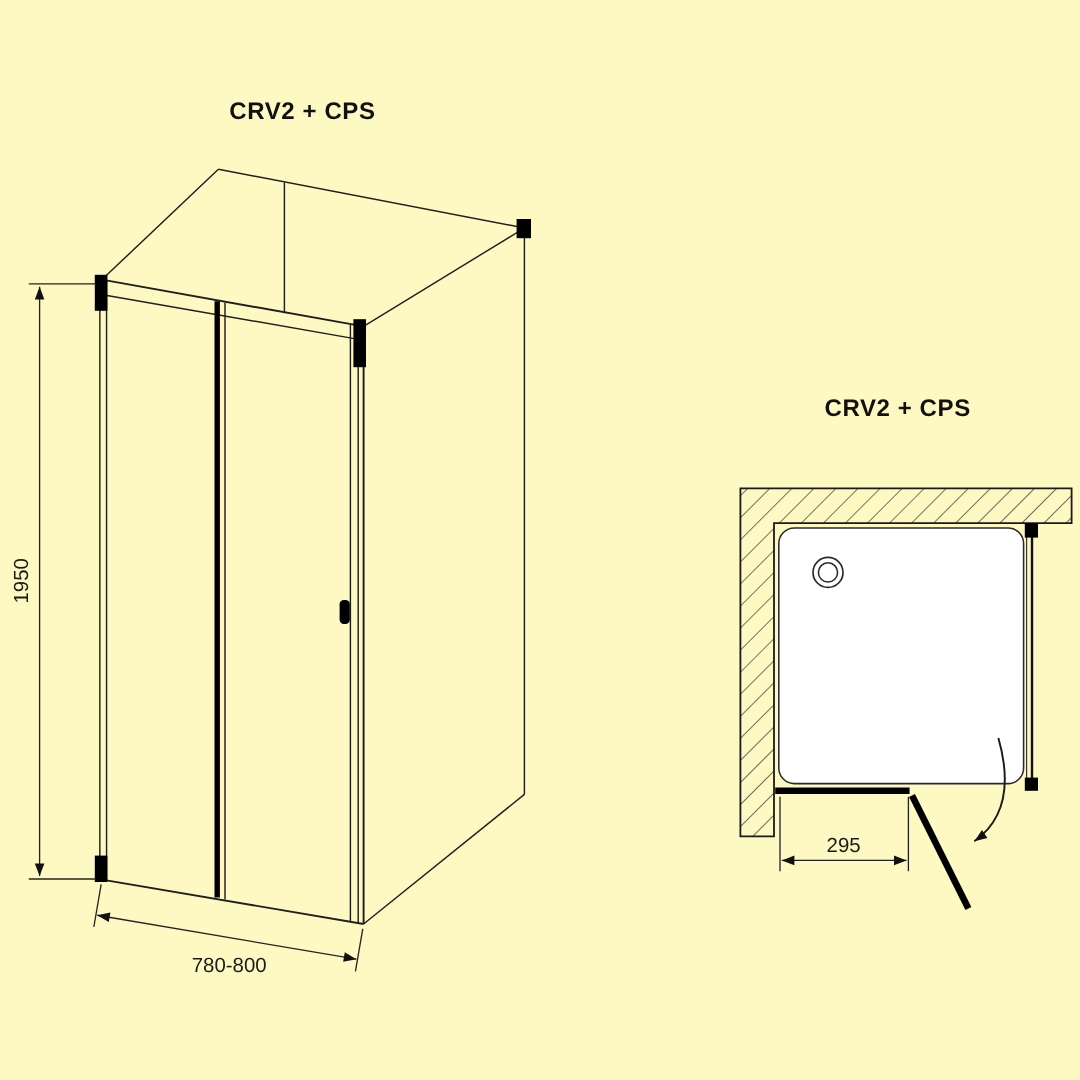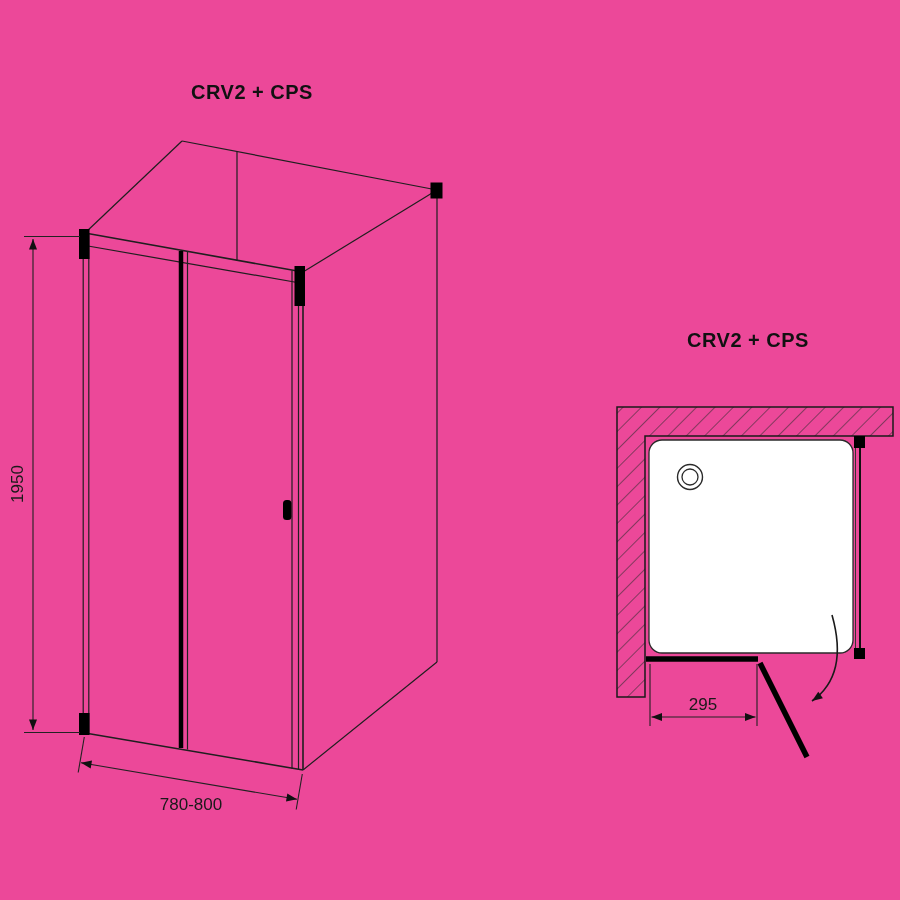--- a/index.html
+++ b/index.html
@@ -4,21 +4,21 @@
 <style>
   html, body {
     margin: 0;
     padding: 0;
     background: #ffffff;
   }
   .canvas {
     position: relative;
     width: 900px;
     height: 900px;
-    background: #ec4899;
+    background: #fef9c3;
     font-family: "Liberation Sans", sans-serif;
     overflow: hidden;
   }
   svg { display: block; }
   .title-text {
     font-family: "Liberation Sans", sans-serif;
     font-size: 20px;
     font-weight: 600;
     fill: #111111;
     letter-spacing: 0.5px;

